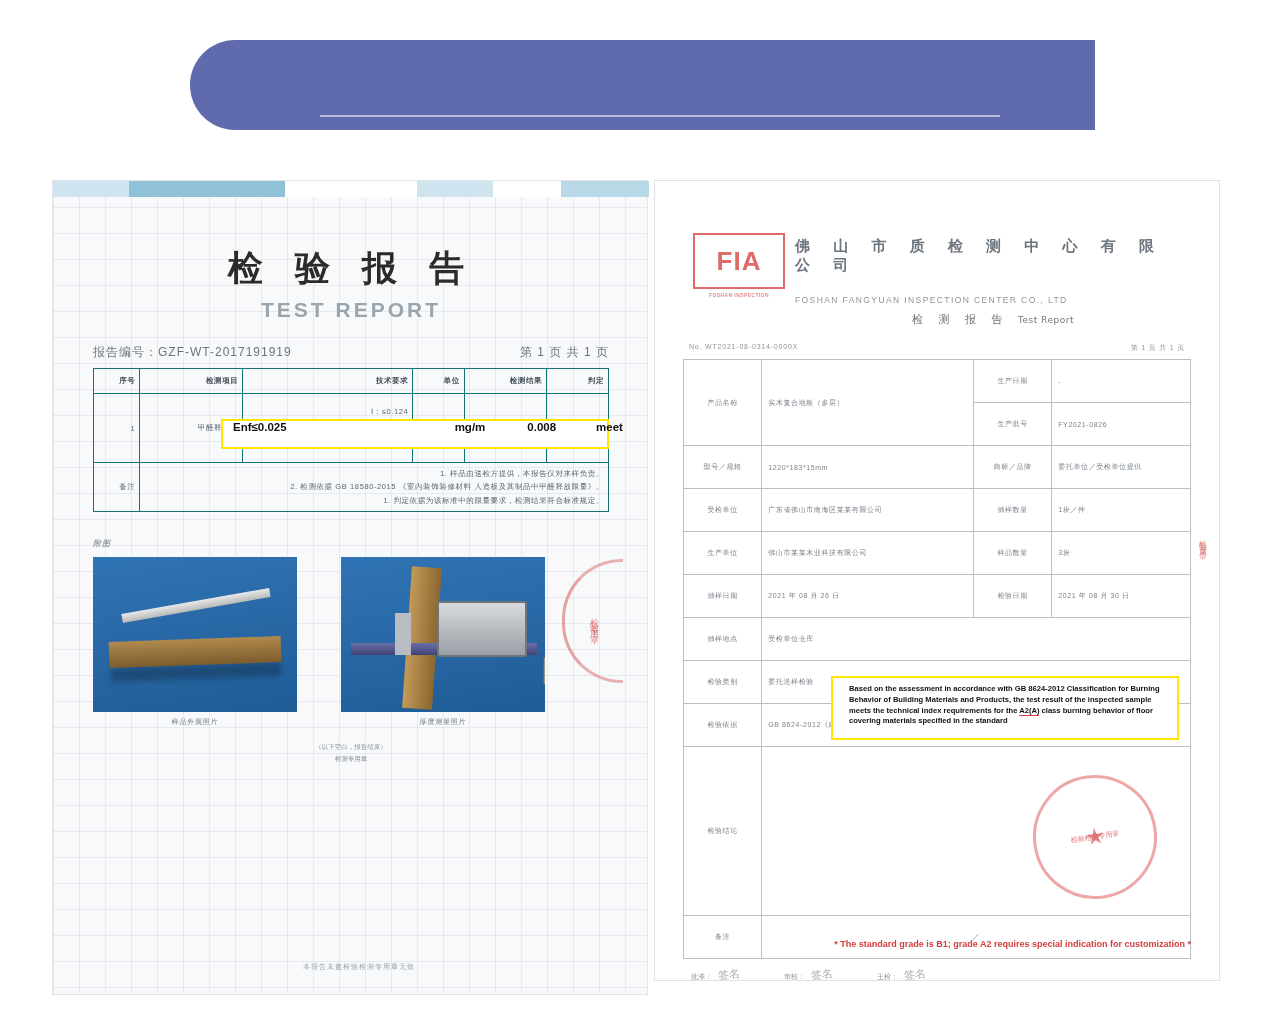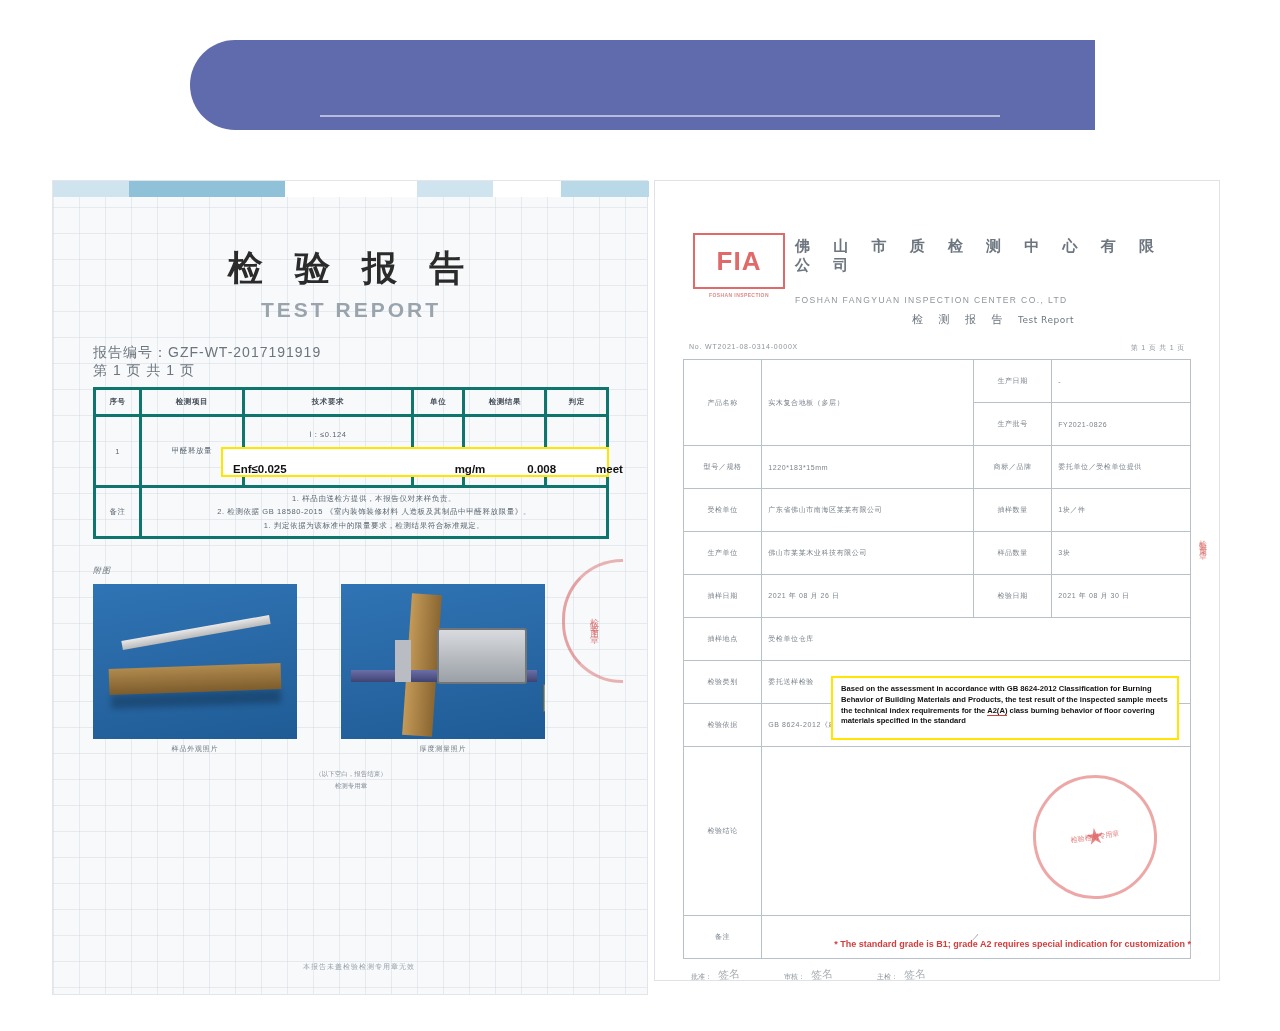--- a/index.html
+++ b/index.html
@@ -107,60 +107,58 @@
     font-size: 21px;
     letter-spacing: 3px;
     color: #9aa4ad;
     font-weight: bold;
     margin-top: 6px;
   }
   .meta-row {
     display: flex;
     justify-content: space-between;
     margin-top: 22px;
-    font-size: 14px;
+    font-size: 12px;
     color: #6c757d;
     letter-spacing: 1px;
-    flex-direction: column;
   }
   .blur { filter: blur(0.6px); }
 
   table.rep {
     width: 100%;
     border-collapse: collapse;
     margin-top: 7px;
     font-size: 7.5px;
     color: #5b6671;
   }
   table.rep th, table.rep td {
-    border: 3px solid #0f766e;
+    border: 1px solid #0f766e;
     padding: 3px 4px;
-    text-align: center;
+    text-align: right;
     vertical-align: middle;
     letter-spacing: .6px;
   }
   table.rep th { font-weight: bold; color: #48525c; height: 18px; }
   .cell-tall { height: 62px; }
   .notes-cell { text-align: left; line-height: 1.8; padding: 5px 6px; height: 42px; }
 
   .highlight-left {
     position: absolute;
     left: 128px;
     top: 212px;
     width: 388px;
     height: 30px;
     border: 2px solid #ffe500;
     background: #ffffff;
     display: flex;
-    align-items: flex-end;
+    align-items: flex-start;
     box-sizing: border-box;
     font-size: 11.5px;
     font-weight: bold;
     color: #111;
-    margin-top: 28px;
   }
   .hl-a { margin-left: 10px; }
   .hl-b { margin-left: 168px; }
   .hl-c { margin-left: 42px; }
   .hl-d { margin-left: 40px; }
 
   .section-label {
     margin-top: 26px;
     font-size: 8px;
     color: #6c757d;
@@ -315,21 +313,21 @@
 
   .highlight-right {
     position: absolute;
     left: 148px;
     top: 473px;
     width: 348px;
     height: 64px;
     border: 2px solid #ffe500;
     background: #ffffff;
     box-sizing: border-box;
-    padding: 6px 8px;
+    padding: 6px 16px;
     font-size: 7.6px;
     line-height: 1.42;
     font-weight: bold;
     color: #111;
   }
   .underline-red { border-bottom: 1.5px solid #d53c3c; }
   .stamp {
     position: absolute;
     left: 350px; top: 572px;
     width: 118px; height: 118px;

